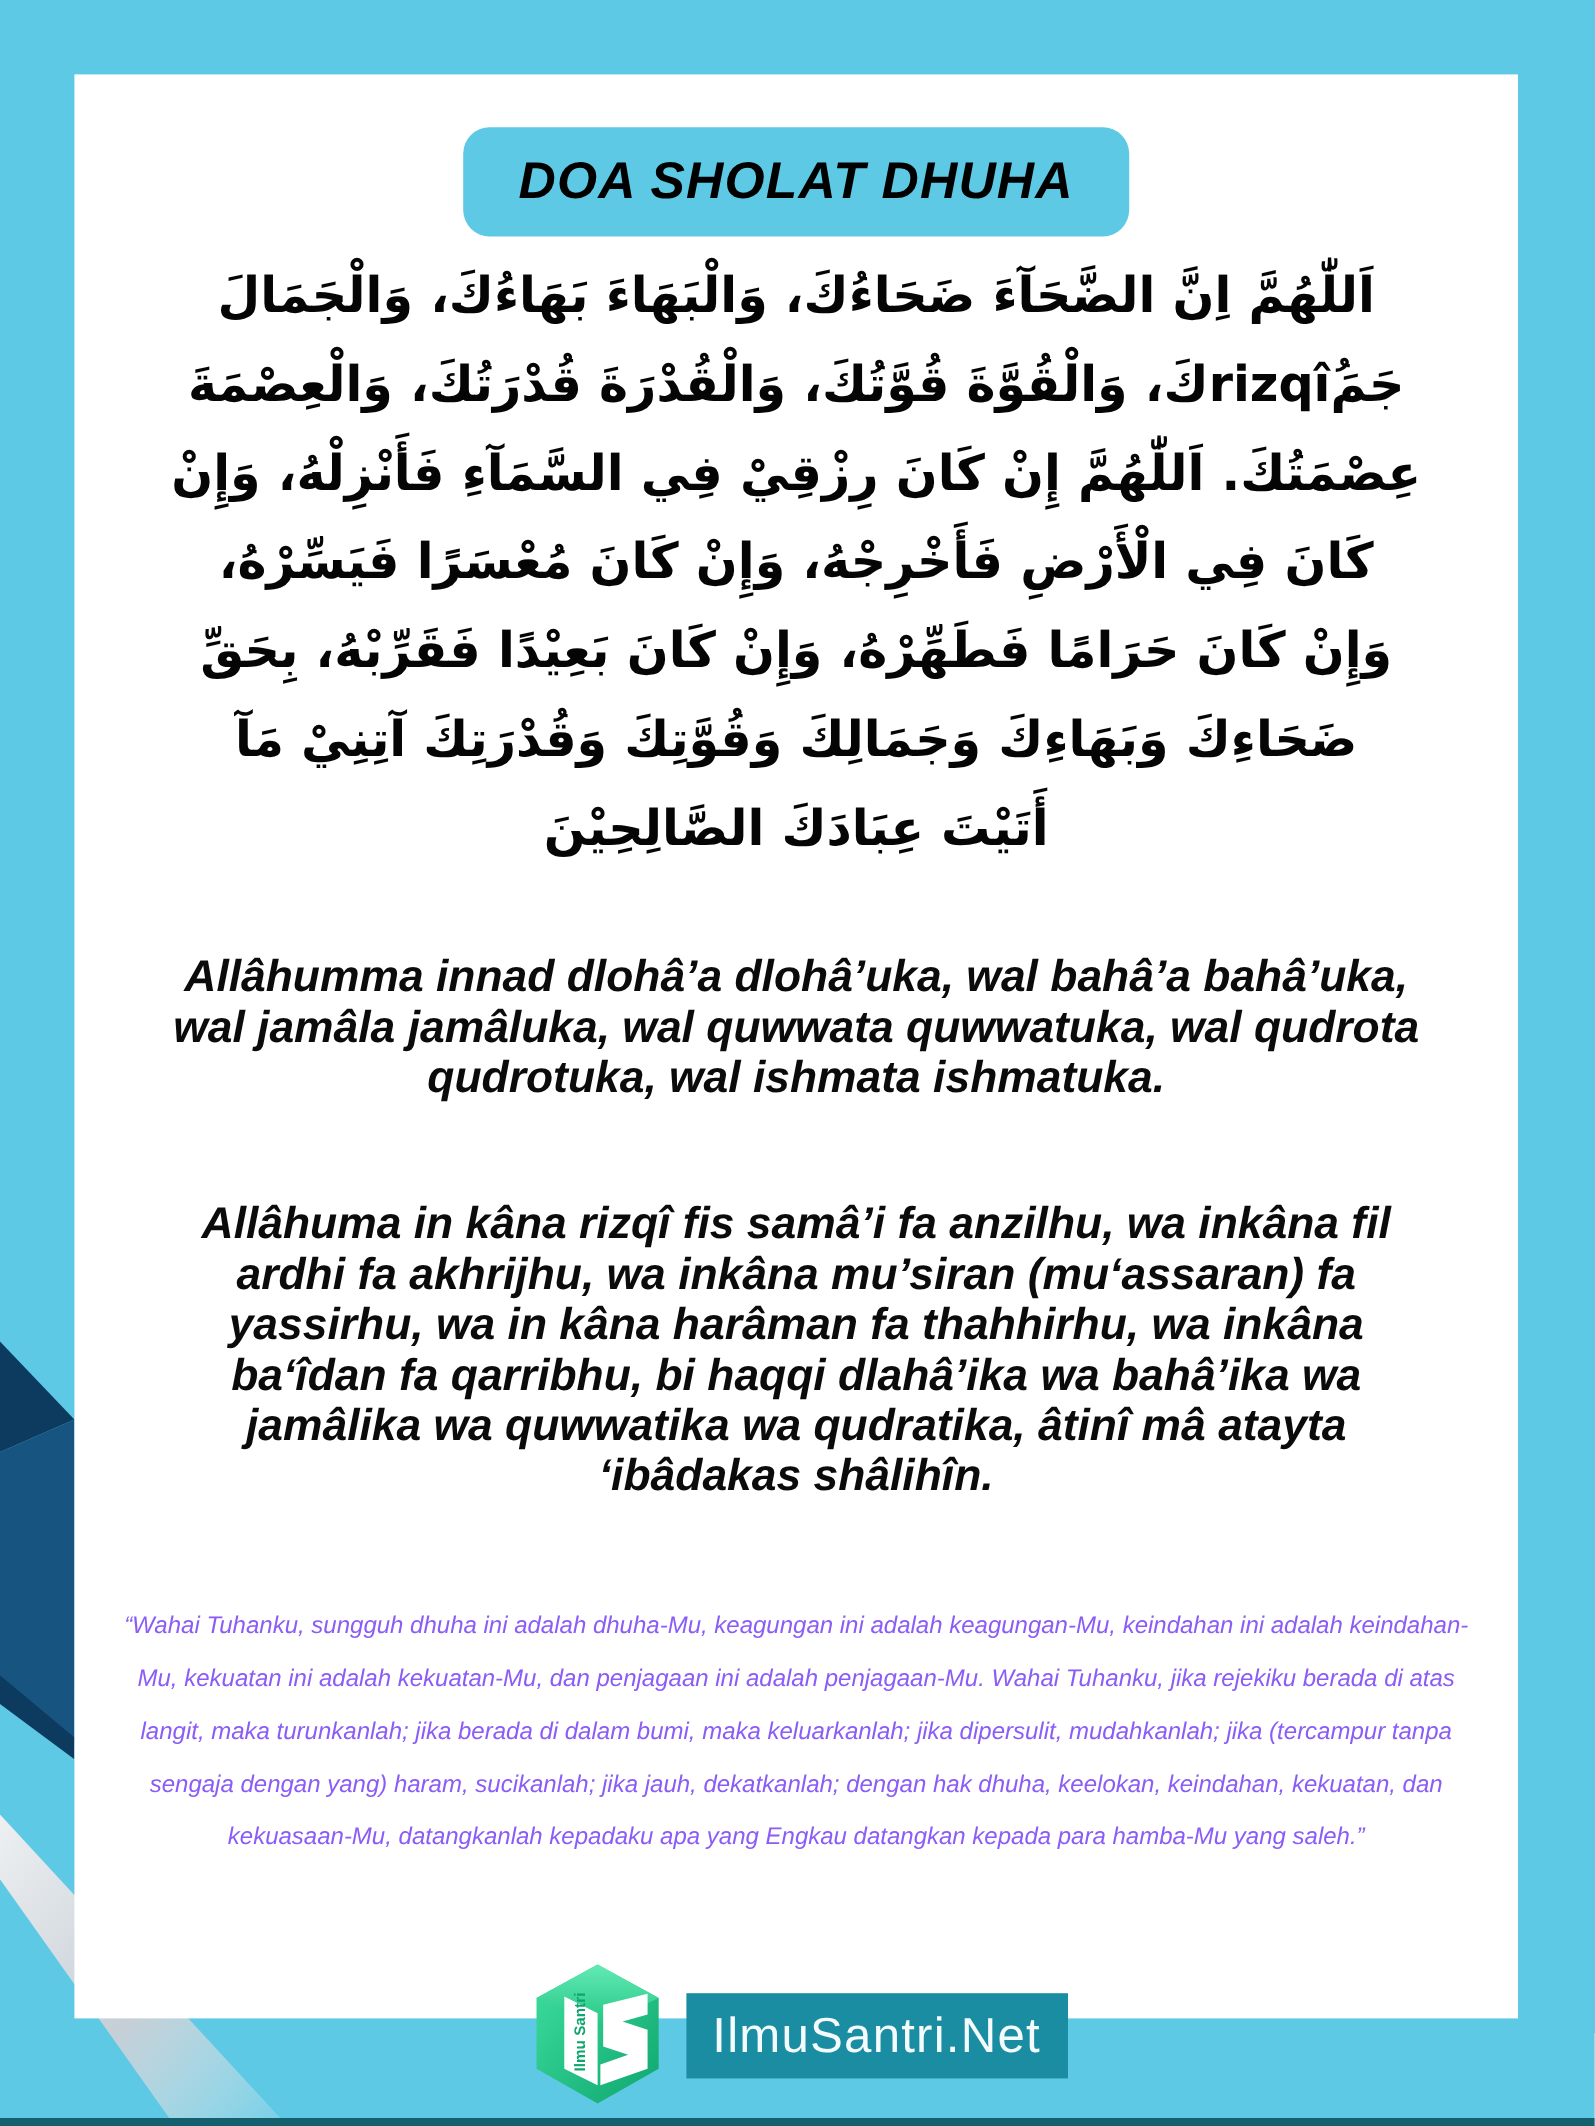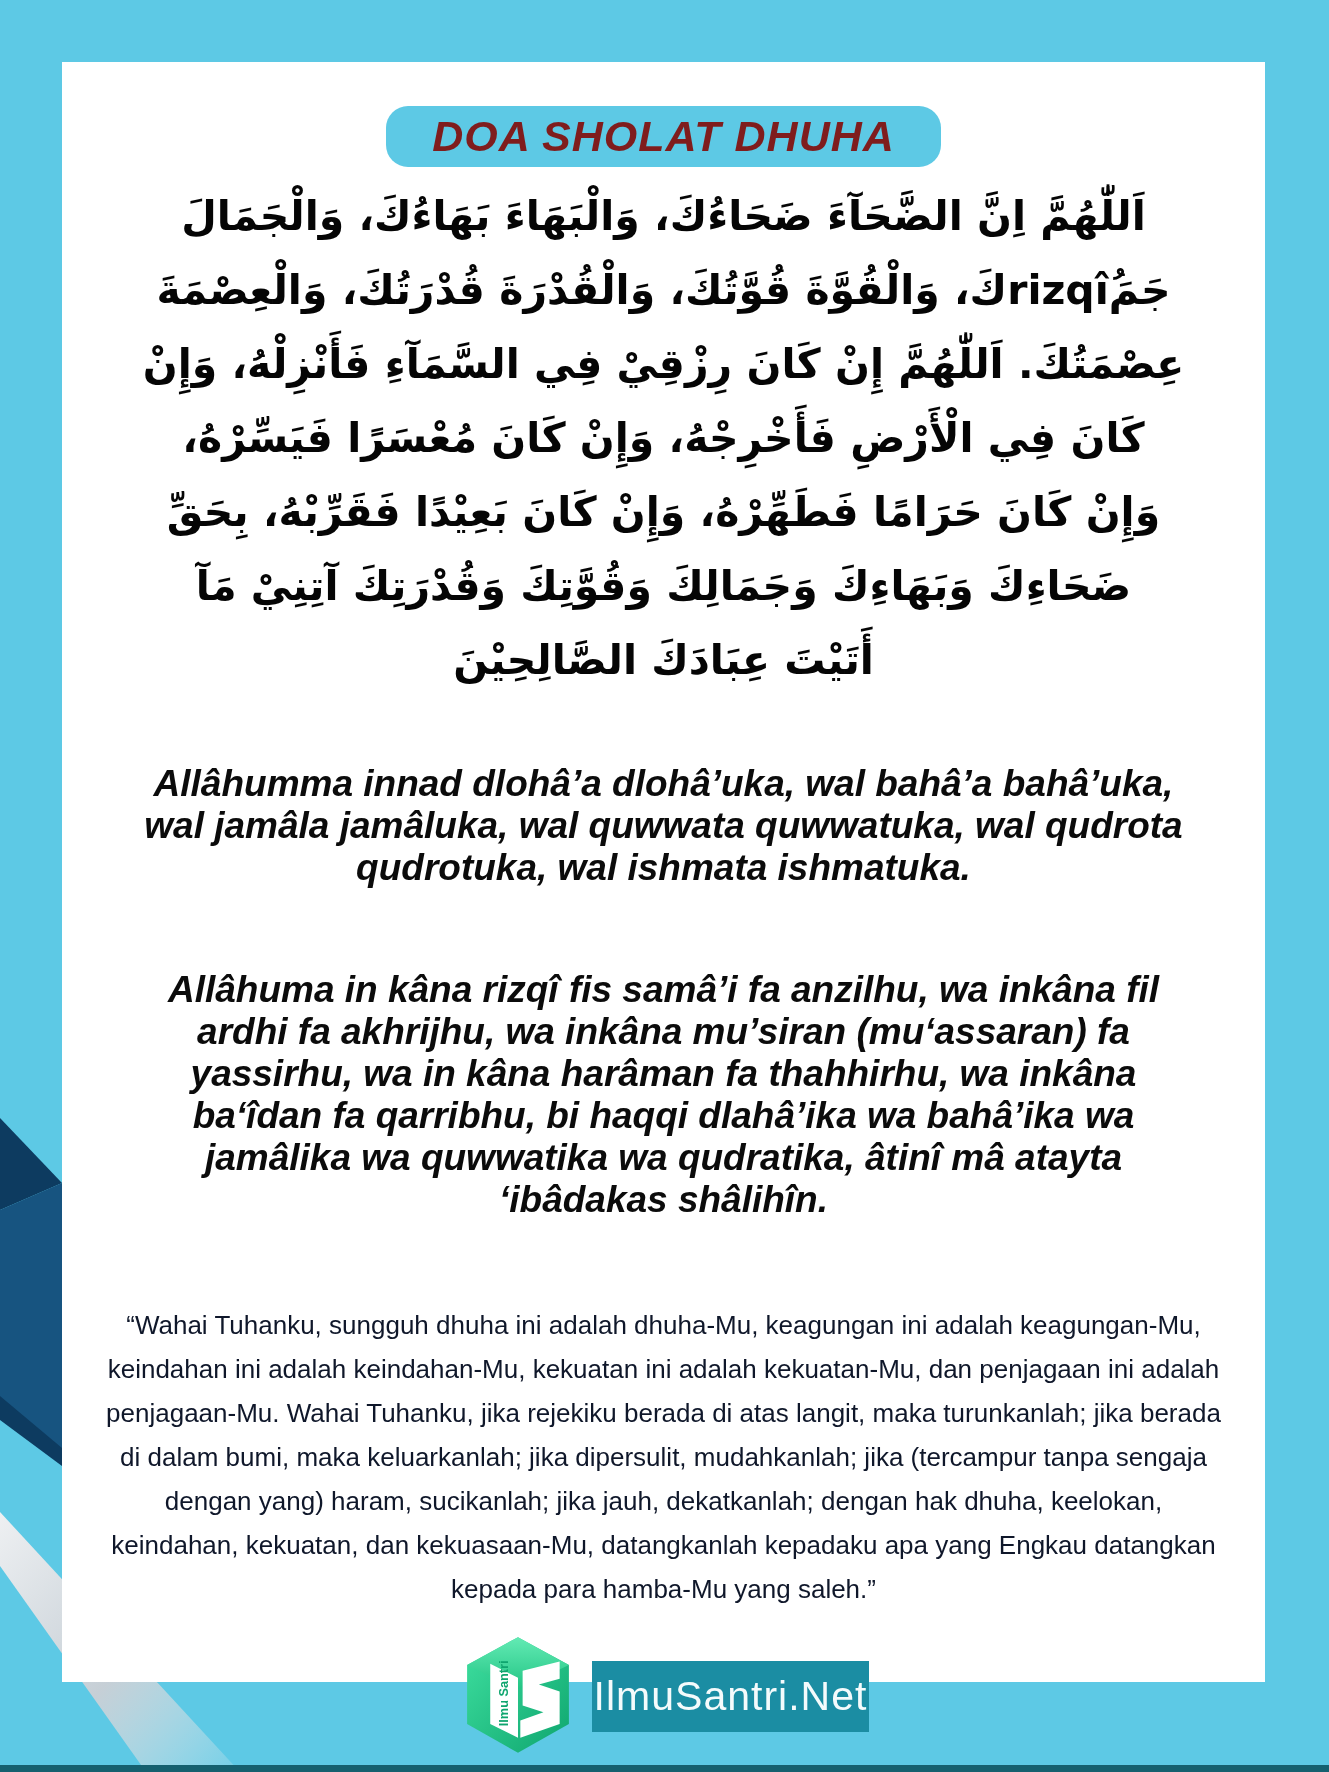--- a/index.html
+++ b/index.html
@@ -16,26 +16,26 @@
     position:absolute;left:62px;top:62px;
     width:1203px;height:1620px;
     background:#ffffff;
     z-index:1;
   }
   .badge{
     margin:44px auto 0 auto;
     width:fit-content;
     background:#5dc9e5;
     border-radius:22px;
-    padding:6px 46px;
+    padding:21px 46px;
     font-size:43px;
     font-weight:bold;
     font-style:italic;
     letter-spacing:1px;
-    color:#7f1d1d;
+    color:#000000;
   }
   .arabic{
     margin-top:12px;
     padding:0 21px;
     direction:rtl;
     text-align:center;
     font-family:"DejaVu Sans", sans-serif;
     font-weight:bold;
     font-size:41px;
     line-height:74px;
@@ -48,37 +48,38 @@
     font-weight:bold;
     font-style:italic;
     font-size:37px;
     line-height:42px;
     color:#0b0b0b;
   }
   .latin.second{margin-top:80px;}
   .translation{
     margin:82px 38px 0 38px;
     text-align:center;
-    font-size:26px;
+    font-size:20px;
     line-height:44px;
     font-weight:400;
-    color:#0f172a;
+    color:#8b5cf6;
+    font-style:italic;
   }
   .footer{
     position:absolute;
     left:0;top:1636px;width:100%;
     display:flex;justify-content:center;align-items:flex-start;
     gap:16px;
     z-index:2;
   }
   .logo-wrap{width:116px;height:118px;flex:0 0 auto;}
   .site-box{
     margin-top:25px;
     background:#1b8da3;
-    width:277px;height:71px;
+    width:318px;height:71px;
     display:flex;align-items:center;justify-content:center;
     flex:0 0 auto;
   }
   .site-box span{
     color:#f4fbfc;
     font-size:41px;
     letter-spacing:1px;
   }
   .bottom-strip{
     position:absolute;left:0;bottom:0;width:100%;height:7px;

